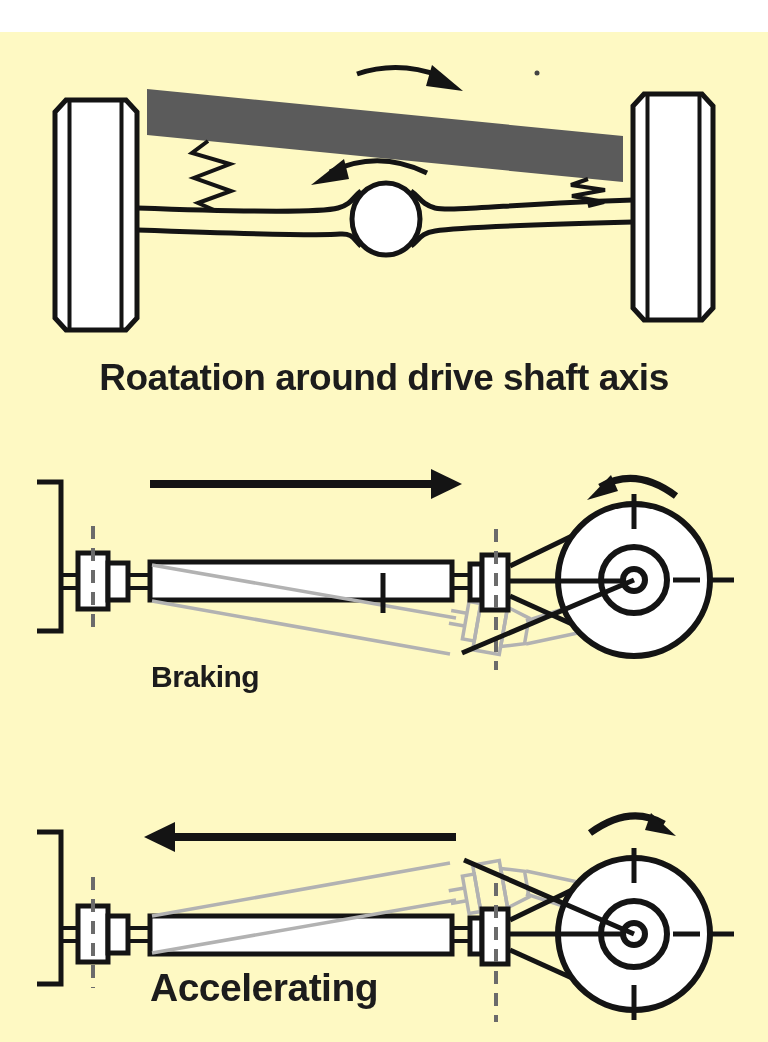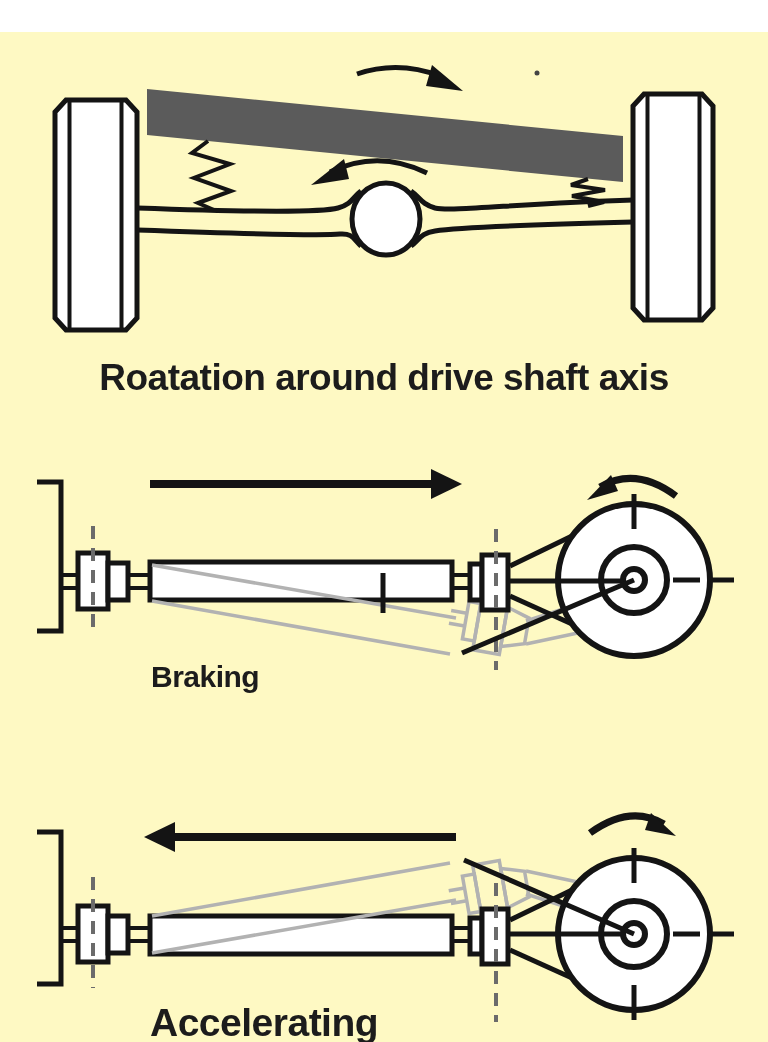--- a/index.html
+++ b/index.html
@@ -3,21 +3,21 @@
 <meta charset="utf-8">
 <style>
   html,body{margin:0;padding:0;background:#ffffff;}
   #canvas{position:relative;width:768px;height:1042px;background:#fef9c3;overflow:hidden;
           font-family:"Liberation Sans", sans-serif;margin-top:32px;}
   #art{position:absolute;left:0;top:0;}
   .caption{position:absolute;font-weight:700;color:#1c1c1c;line-height:1;letter-spacing:-0.5px;
            font-family:"Liberation Sans", sans-serif;white-space:nowrap;}
   #cap1{left:0;width:768px;top:327px;font-size:37px;text-align:center;}
   #cap2{left:151px;top:630px;font-size:30px;}
-  #cap3{left:150px;top:971px;font-size:39px;}
+  #cap3{left:150px;top:936px;font-size:39px;}
   
   .k  {stroke:#141414;fill:none;stroke-width:5;stroke-linejoin:miter;}
   .kf {stroke:#141414;fill:#ffffff;stroke-width:5;}
   .k4 {stroke:#141414;fill:none;stroke-width:4;}
   .w6 {stroke-width:6;}
   .w7 {stroke-width:7;}
   .w8 {stroke-width:8;}
   .arr{fill:#141414;stroke:none;}
   .gh {stroke:#b2b2b2;fill:none;stroke-width:3.5;}
   .dash{stroke:#6b6b6b;fill:none;stroke-width:4;stroke-dasharray:13 9;}

